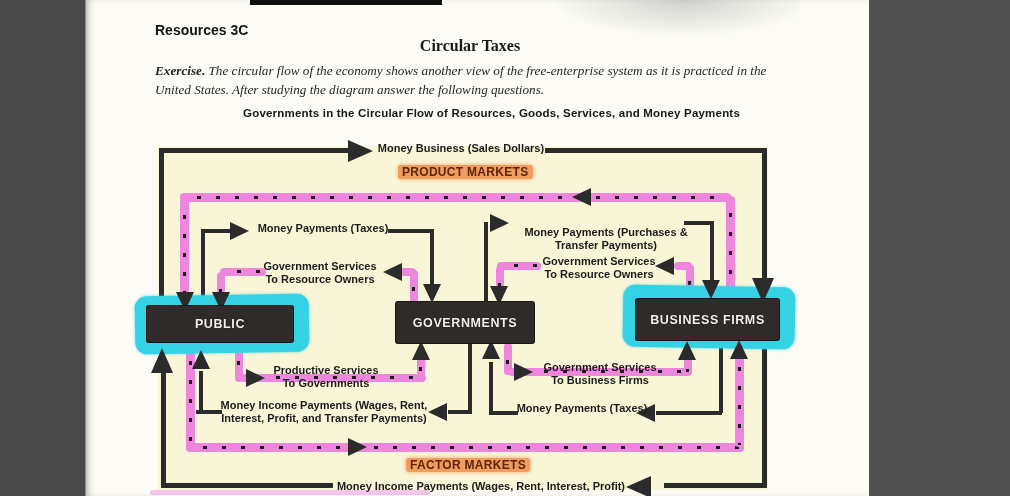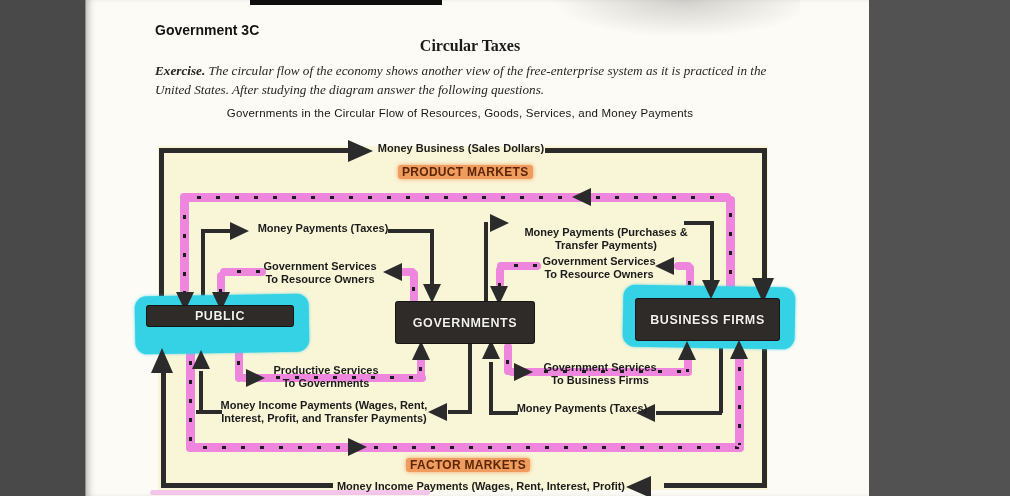--- a/index.html
+++ b/index.html
@@ -13,22 +13,22 @@
         background:radial-gradient(ellipse at 55% 0%, rgba(110,110,110,.30), rgba(0,0,0,0) 65%);}
   .pink-overshoot{position:absolute;left:150px;top:490px;width:280px;height:5px;background:#ee86dd;opacity:.45;border-radius:3px;z-index:1;}
 
   
   .worksheet{position:absolute;left:155px;top:22px;font-weight:bold;font-size:14px;color:#141414;}
   .doc-title{position:absolute;left:380px;top:37px;width:180px;text-align:center;
         font-family:"Liberation Serif",serif;font-weight:bold;font-size:16px;color:#1a1a1a;}
   .exercise{position:absolute;left:155px;top:62px;width:628px;
         font-family:"Liberation Serif",serif;font-style:italic;font-size:13.2px;line-height:1.42;color:#262626;}
   .exercise b{font-weight:bold;}
-  .diag-title{position:absolute;left:180px;top:107px;width:560px;text-align:center;
-        font-weight:normal;font-size:11.5px;color:#161616;letter-spacing:.2px;}
+  .diag-title{position:absolute;left:180px;top:107px;width:560px;text-align:right;
+        font-weight:bold;font-size:11.5px;color:#161616;letter-spacing:.2px;}
 
   
   .wash{position:absolute;left:158px;top:146px;width:610px;height:344px;
         background:rgba(247,241,198,.65);z-index:0;}
   .ln{position:absolute;background:#2b2b2b;z-index:1;}
   .pk{position:absolute;background:#ee86dd;border-radius:4px;z-index:1;}
   .pk.h::before{content:"";position:absolute;left:2px;right:2px;top:50%;height:3px;margin-top:-2px;
         background:repeating-linear-gradient(90deg,transparent 0 15px,#1d1d1d 15px 19px);}
   .pk.v::before{content:"";position:absolute;top:2px;bottom:2px;left:50%;width:3px;margin-left:-2px;
         background:repeating-linear-gradient(180deg,transparent 0 15px,#1d1d1d 15px 19px);}
@@ -54,21 +54,21 @@
 </style>
 </head>
 <body>
 
 <div class="stage">
   <div class="band-left"></div>
   <div class="page"></div>
   <div class="scan-topbar"></div>
   <div class="scan-curl"></div>
 
-  <div class="worksheet">Government 3C</div>
+  <div class="worksheet">Resources 3C</div>
   <div class="doc-title">Circular Taxes</div>
   <div class="exercise"><b>Exercise.</b><span> The circular flow of the economy shows another view of the free-enterprise system as it is practiced in the United States. After studying the diagram answer the following questions.</span></div>
   <div class="diag-title">Governments in the Circular Flow of Resources, Goods, Services, and Money Payments</div>
 
   <div class="wash"></div>
 
   <div class="ln" style="left:159px;top:148px;width:5px;height:160px;"></div>
   <div class="ln" style="left:159px;top:148px;width:192px;height:5px;"></div>
   <div class="ar big r" style="left:348px;top:140px;"></div>
   <div class="ln" style="left:545px;top:148px;width:222px;height:5px;"></div>
@@ -141,21 +141,21 @@
   <div class="ar u" style="left:678px;top:341px;"></div>
 
   <div class="ln" style="left:719px;top:343px;width:4px;height:70px;"></div>
   <div class="ln" style="left:656px;top:411px;width:66px;height:4px;"></div>
   <div class="ar l" style="left:636px;top:404px;"></div>
   <div class="ln" style="left:490px;top:411px;width:28px;height:4px;"></div>
   <div class="ln" style="left:489px;top:362px;width:4px;height:53px;"></div>
   <div class="ar u" style="left:482px;top:340px;"></div>
 
   <div class="cyan" style="left:135px;top:295px;width:174px;height:58px;transform:rotate(-1deg);"></div>
-  <div class="nbox" style="left:147px;top:306px;width:146px;height:20px;">PUBLIC</div>
+  <div class="nbox" style="left:147px;top:306px;width:146px;height:36px;">PUBLIC</div>
   <div class="nbox" style="left:396px;top:302px;width:138px;height:41px;">GOVERNMENTS</div>
   <div class="cyan" style="left:623px;top:286px;width:172px;height:62px;transform:rotate(1deg);"></div>
   <div class="nbox" style="left:636px;top:299px;width:143px;height:41px;">BUSINESS FIRMS</div>
 
   <div class="lbl" style="left:376px;top:142px;width:170px;">Money Business (Sales Dollars)</div>
   <div class="mkt" style="left:398px;top:165px;">PRODUCT MARKETS</div>
   <div class="lbl" style="left:253px;top:222px;width:140px;">Money Payments (Taxes)</div>
   <div class="lbl" style="left:520px;top:226px;width:172px;">Money Payments (Purchases &amp;
 Transfer Payments)</div>
   <div class="lbl" style="left:258px;top:260px;width:124px;">Government Services

